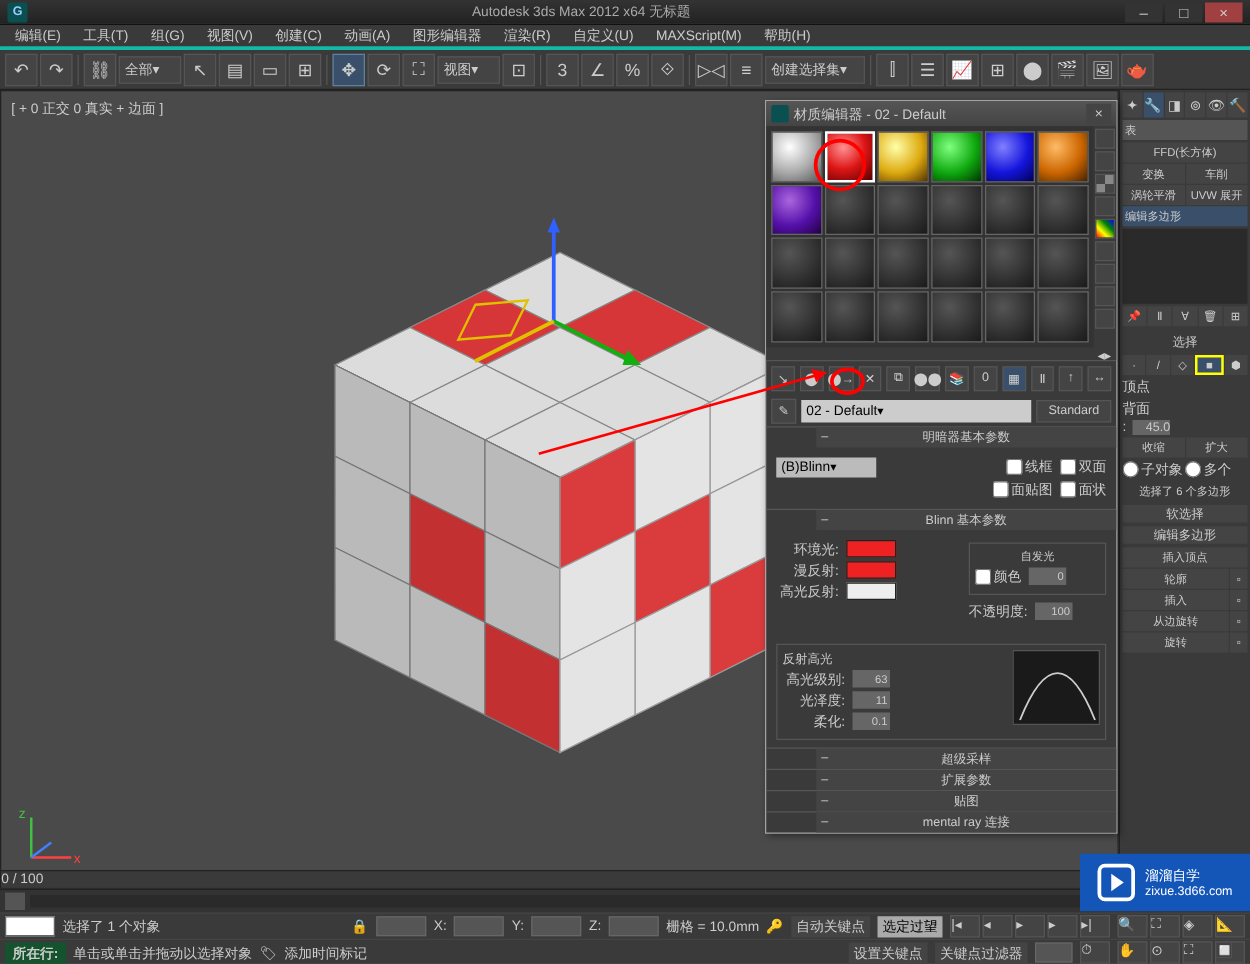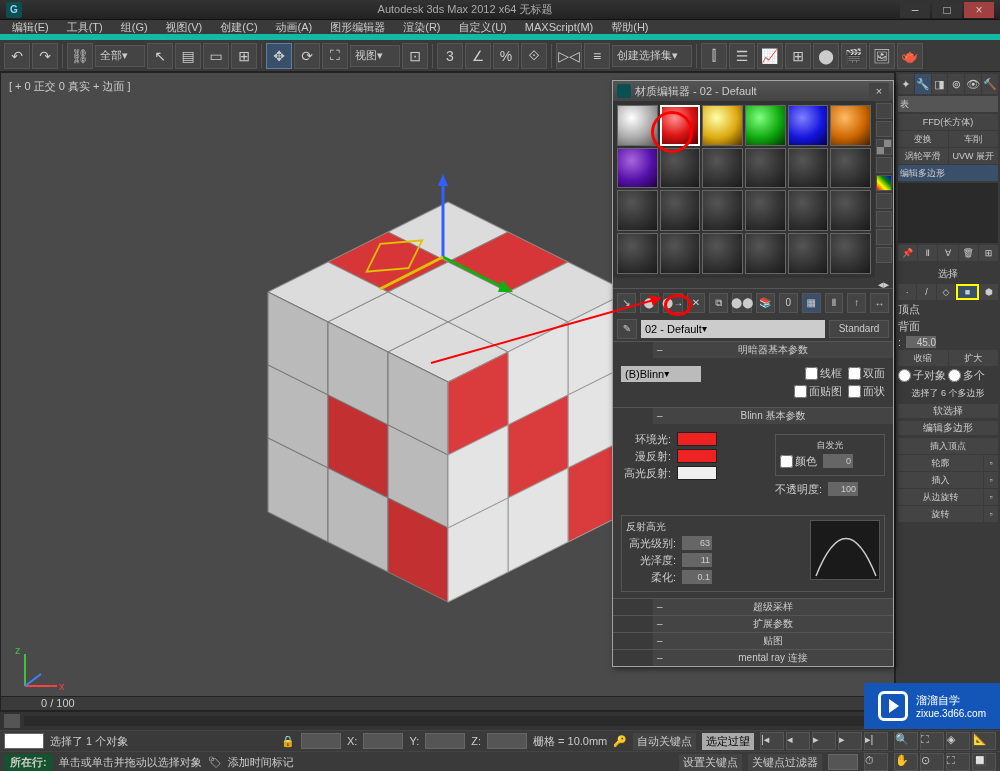--- a/index.html
+++ b/index.html
@@ -7,21 +7,21 @@
 
 
 .title-bar { height: 20px; background: linear-gradient(#333, #222); display: flex; align-items: center; padding: 0 6px; color: #aaa; border-bottom: 1px solid #111; }
 .title-bar .logo { width: 16px; height: 16px; background: #0a5050; border-radius: 2px; margin-right: 8px; display:flex; align-items:center; justify-content:center; color:#9cf; font-weight:bold; font-size:10px;}
 .title-bar .title { flex: 1; text-align: center; }
 .title-bar .ctrls { display: flex; gap: 2px; }
 .title-bar .ctrls span { width: 30px; height: 16px; background: #333; display:inline-flex; align-items:center; justify-content:center; color:#ccc; font-size:12px;}
 .title-bar .ctrls .close { background:#a04040; }
 
 
-.menu-bar { height: 20px; background: #3a3a3a; display: flex; align-items: center; padding: 0 4px; gap: 2px; border-bottom: 6px solid #14b8a6; }
+.menu-bar { height: 20px; background: #3a3a3a; display: flex; align-items: center; padding: 0 4px; gap: 2px; border-bottom: 3px solid #14b8a6; }
 .menu-bar span { padding: 2px 8px; cursor: default; }
 
 
 .toolbar { height: 32px; background: #3a3a3a; display: flex; align-items: center; padding: 0 4px; gap: 2px; border-bottom: 1px solid #222; }
 .tool-btn { width: 26px; height: 26px; background: #444; border: 1px solid #555; display:inline-flex; align-items:center; justify-content:center; color:#ccc; font-size:14px;}
 .tool-btn.active { background:#3a506a; border-color:#6080a0;}
 .tool-sep { width: 1px; height: 24px; background: #555; margin: 0 2px; }
 .tool-dropdown { height: 22px; background: #444; border:1px solid #555; padding: 0 4px; display:flex; align-items:center; min-width:50px;}
 .wide-drop { min-width:80px;}
 
@@ -228,21 +228,21 @@
       <line x1="10" y1="40" x2="26" y2="28" stroke="#4080ff" stroke-width="2"></line>
       <text x="0" y="8" fill="#40c040" font-size="8">z</text>
       <text x="44" y="44" fill="#ff4040" font-size="8">x</text>
     </svg>
 
     <svg style="position:absolute; left:0; top:0; width:100%; height:100%; pointer-events:none; z-index:15;">
       <line x1="430" y1="290" x2="660" y2="225" stroke="red" stroke-width="2"></line>
       <polygon points="660,225 648,222 652,233" fill="red"></polygon>
     </svg>
     <div class="time-rail">
-      <span style="margin-left:40px;">0 / 100</span>
+      <span style="">0 / 100</span>
     </div>
   </div>
 
   <div class="right-panel">
     <div class="rp-tabs">
       <div class="rp-tab">✦</div>
       <div class="rp-tab rp-sel">🔧</div>
       <div class="rp-tab">◨</div>
       <div class="rp-tab">⊚</div>
       <div class="rp-tab">👁</div>

